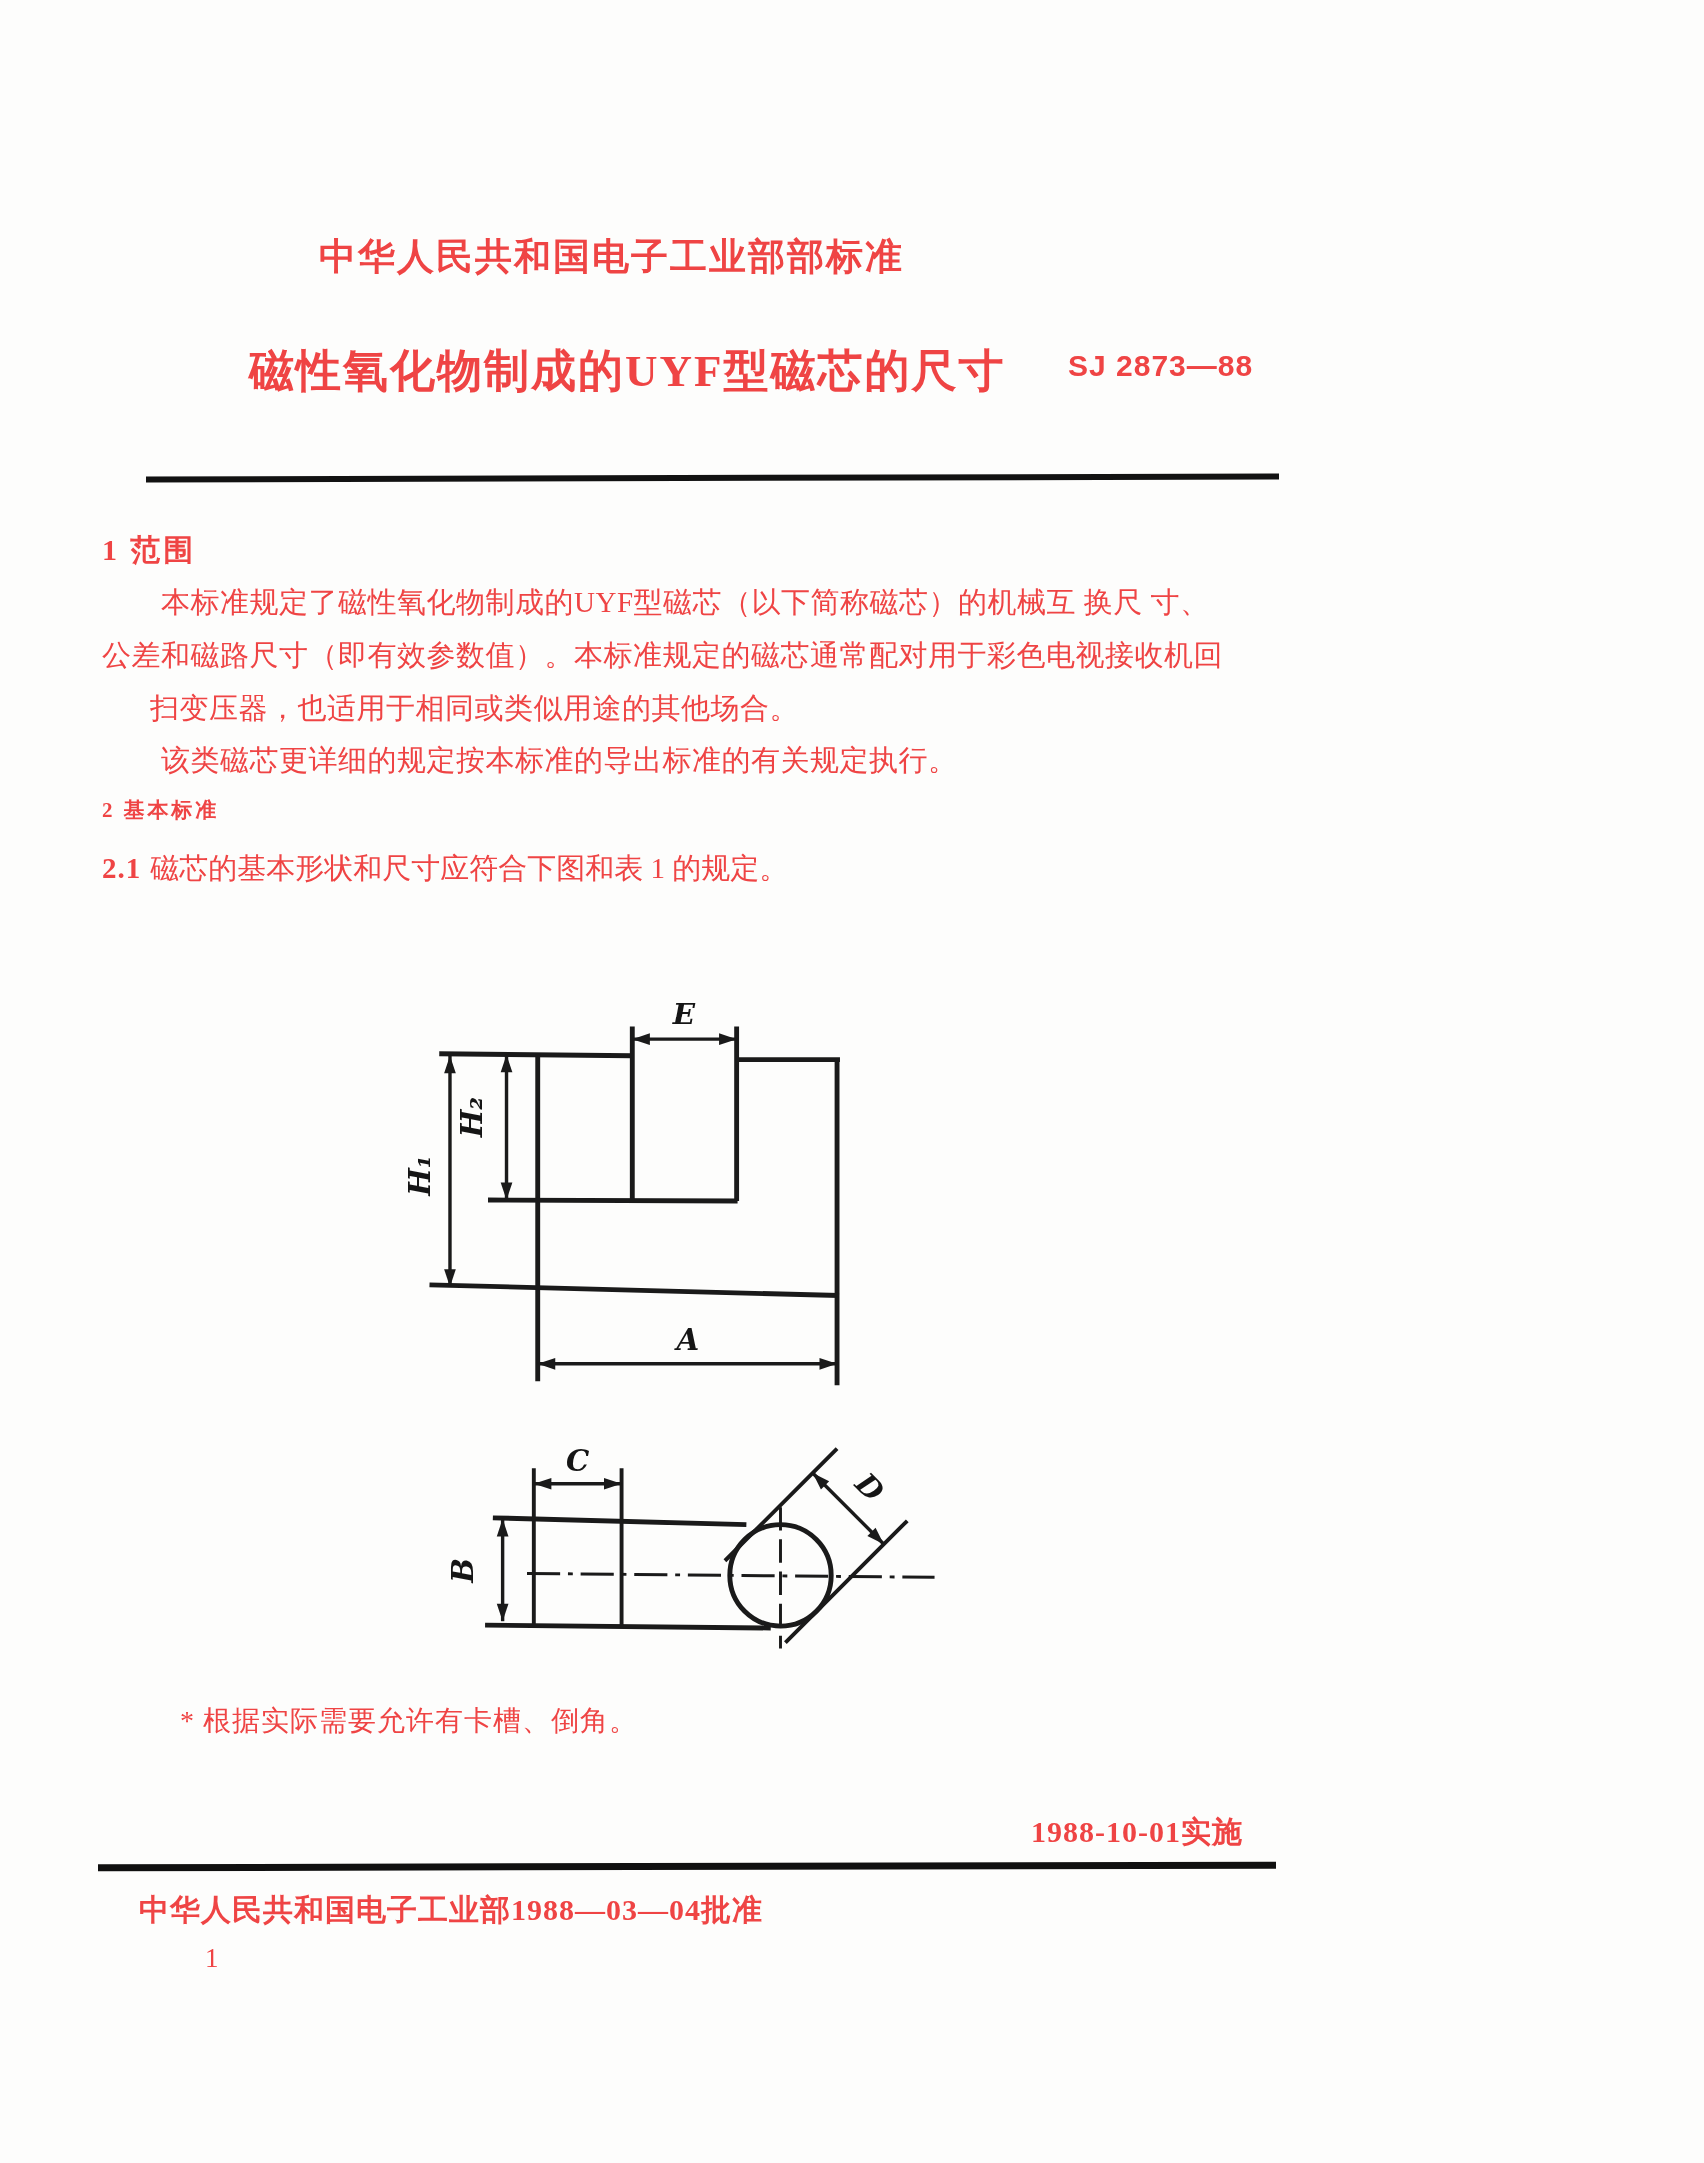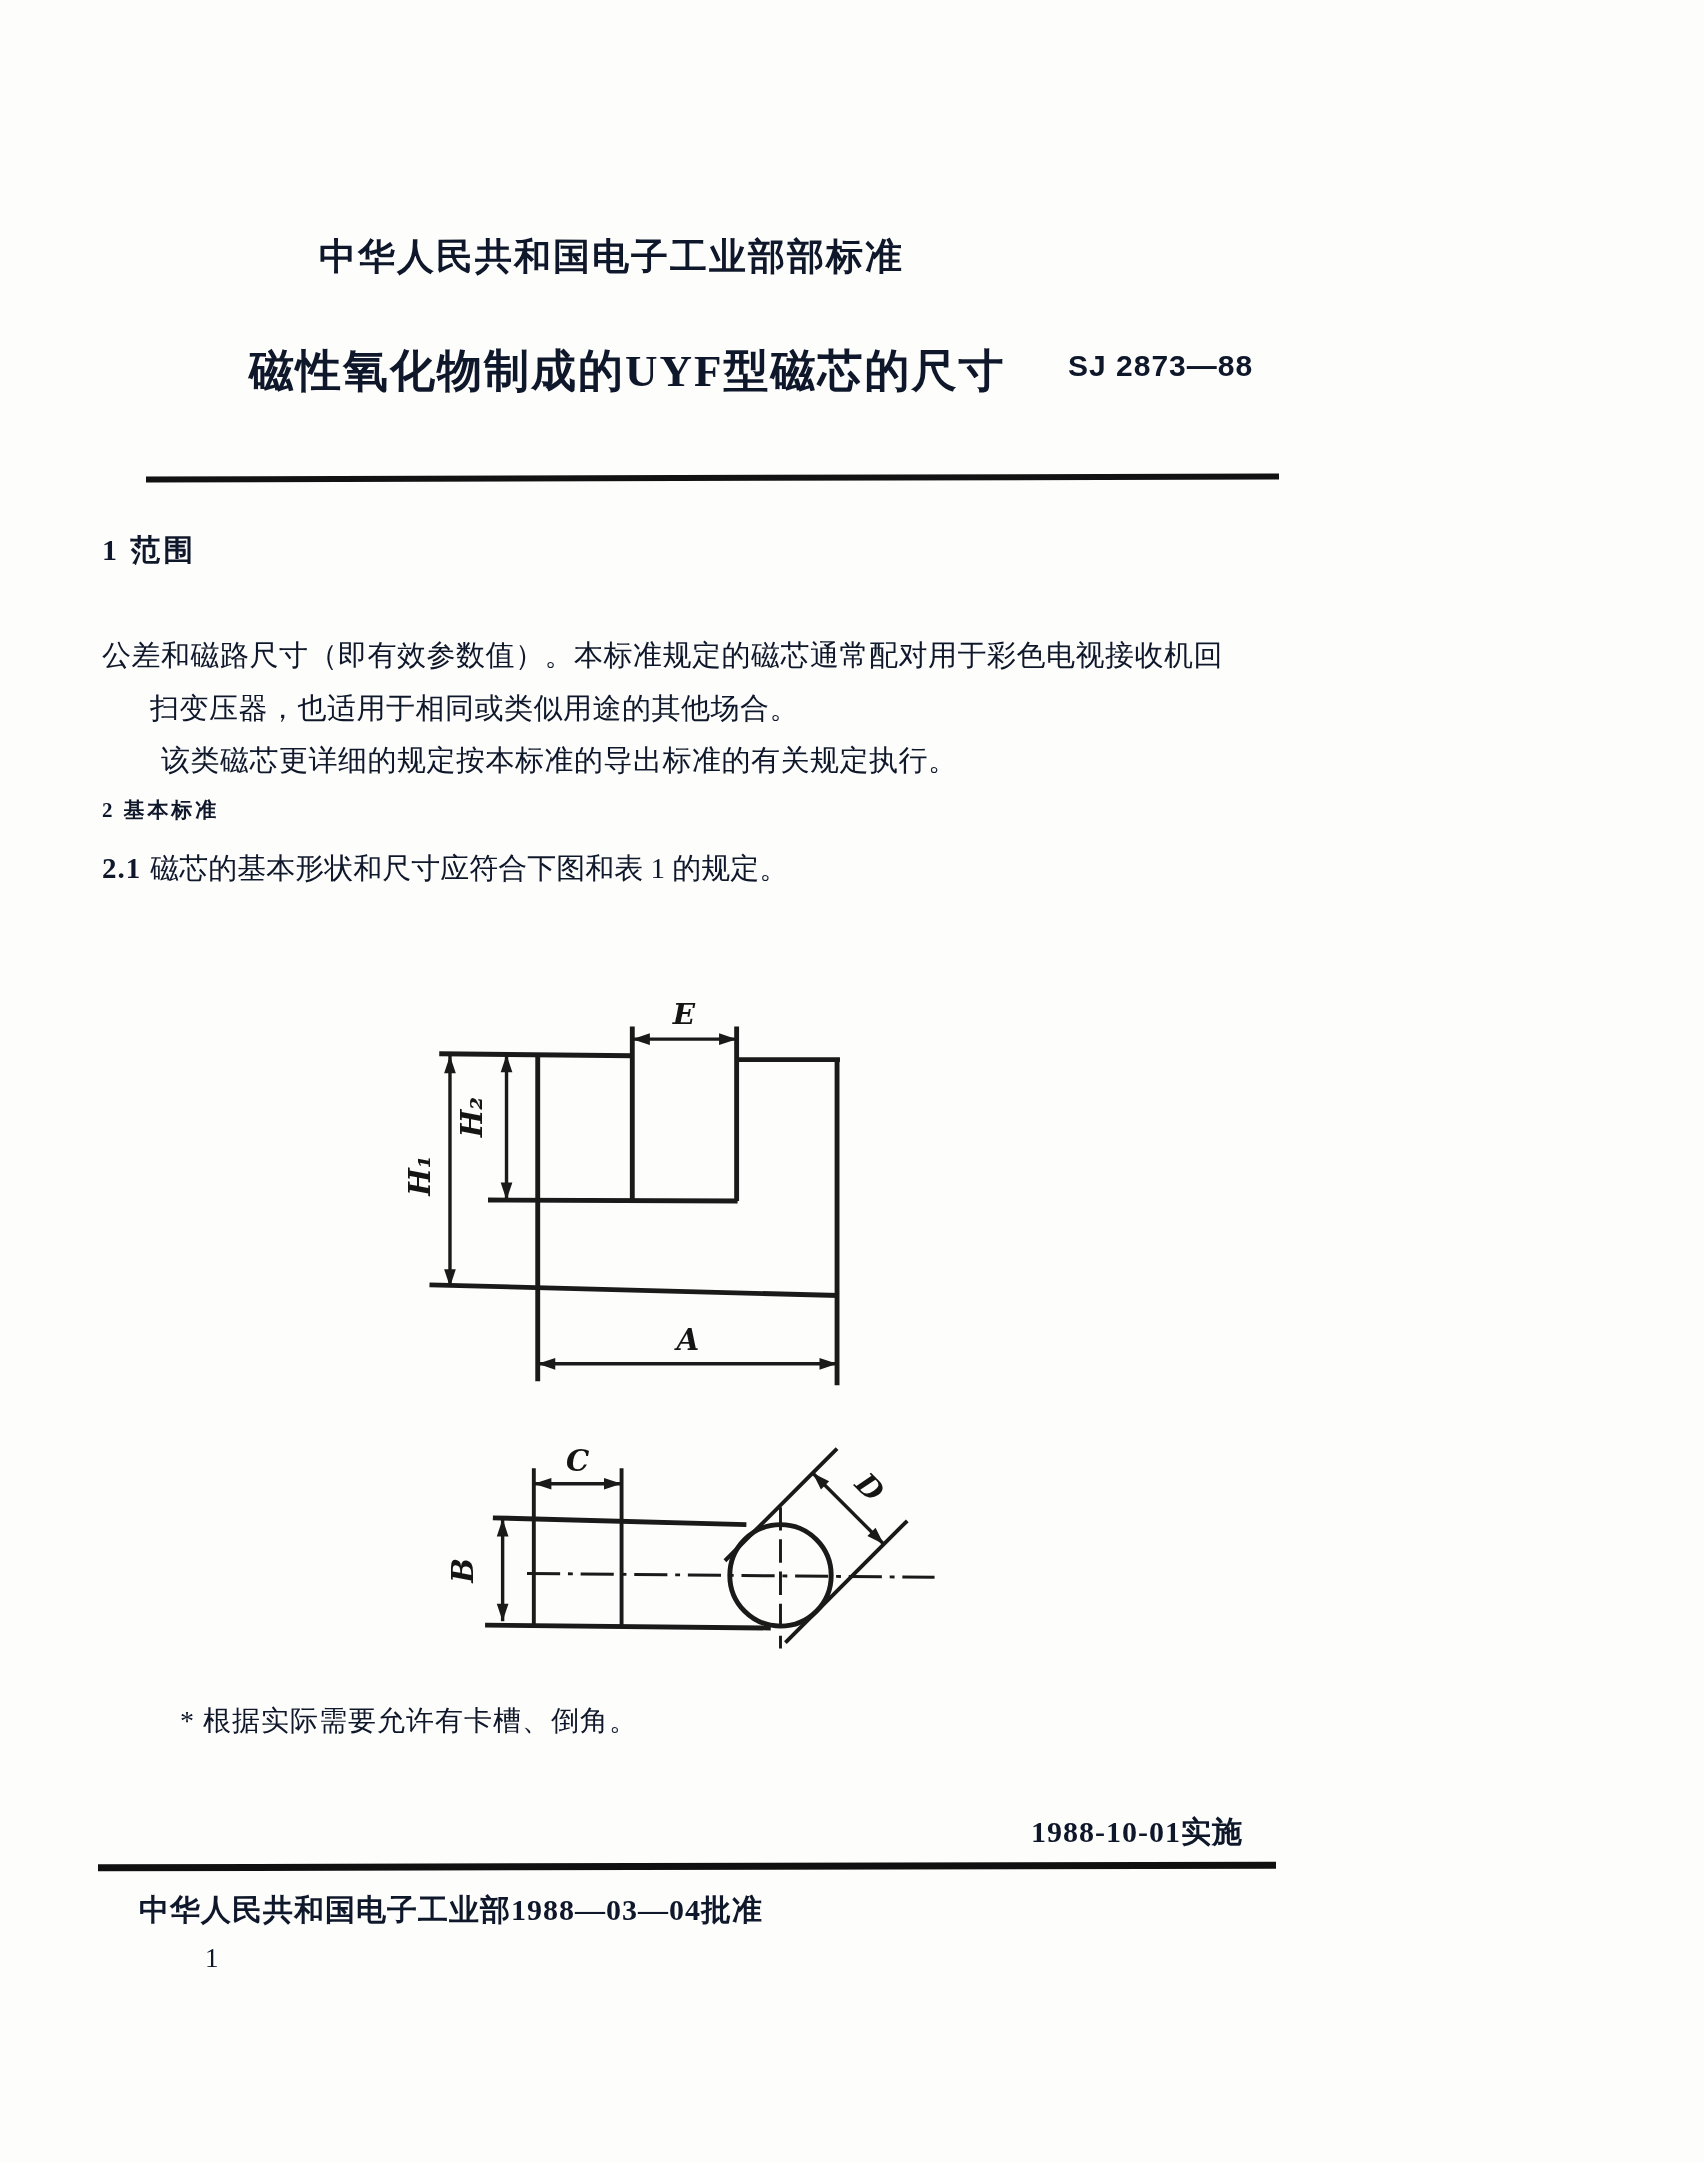--- a/index.html
+++ b/index.html
@@ -1,21 +1,21 @@
 <!DOCTYPE html>
 <html><head>
 <meta charset="utf-8">
 <style>
   html,body{margin:0;padding:0;background:#e8e8e8;}
   .page{
     position:relative;
     width:1705px;height:2163px;
     background:#fdfdfc;
     font-family:"Liberation Serif","DejaVu Serif",serif;
-    color:#0f172a;
+    color:#ef4444;
     overflow:hidden;
   }
   .abs{position:absolute;white-space:nowrap;}
   .ministry-title{
     left:319px;top:232px;
     font-size:37px;font-weight:bold;letter-spacing:2px;
   }
   .doc-title{
     left:249px;top:341px;
     font-size:45px;font-weight:bold;letter-spacing:2px;text-align:right;
@@ -61,20 +61,21 @@
 <body>
 
 <div class="page">
 
   <div class="abs ministry-title">中华人民共和国电子工业部部标准</div>
   <div class="abs doc-title">磁性氧化物制成的UYF型磁芯的尺寸</div>
   <div class="abs std-number">SJ 2873—88</div>
   <div class="abs rule-title"></div>
 
   <div class="abs h1">1 范围</div>
+  <div class="abs bodyline l1">本标准规定了磁性氧化物制成的UYF型磁芯（以下简称磁芯）的机械互 换尺 寸、</div>
   <div class="abs bodyline l2">公差和磁路尺寸（即有效参数值）。本标准规定的磁芯通常配对用于彩色电视接收机回</div>
   <div class="abs bodyline l3">扫变压器，也适用于相同或类似用途的其他场合。</div>
   <div class="abs bodyline p2">该类磁芯更详细的规定按本标准的导出标准的有关规定执行。</div>
 
   <div class="abs h2">2 基本标准</div>
   <div class="abs clause"><span class="num">2.1</span><span>磁芯的基本形状和尺寸应符合下图和表 1 的规定。</span></div>
 
   <svg class="fig-top" width="468" height="410" viewBox="0 0 480 420">
 
     <line x1="30" y1="60" x2="228" y2="62" stroke-width="5"></line>

